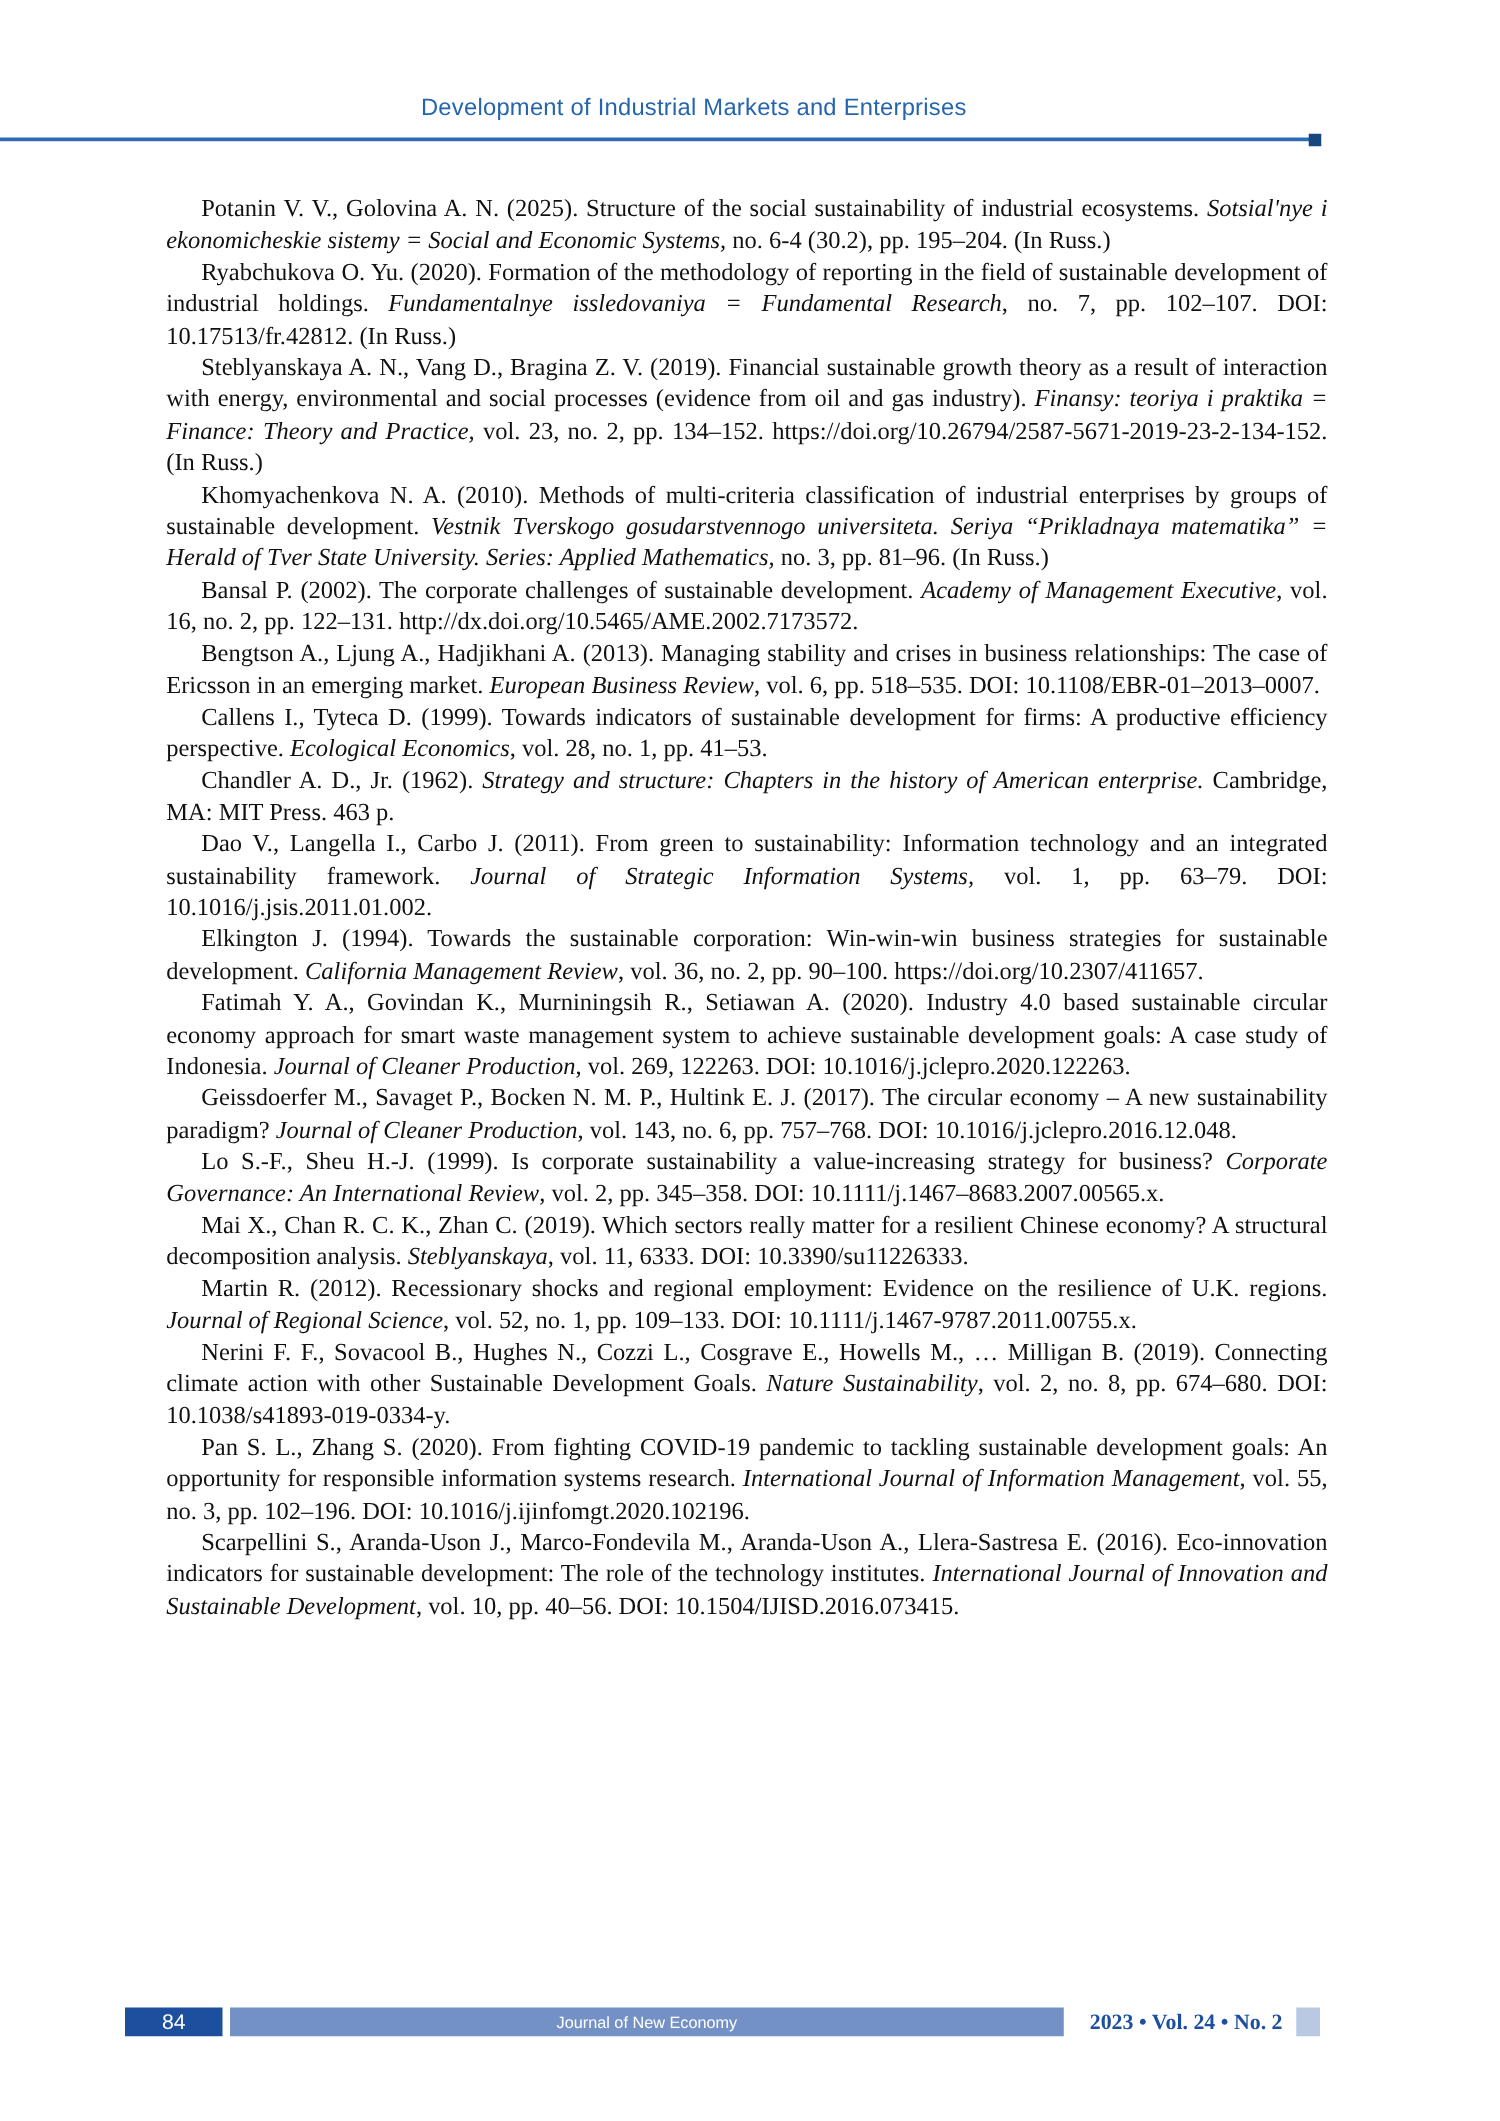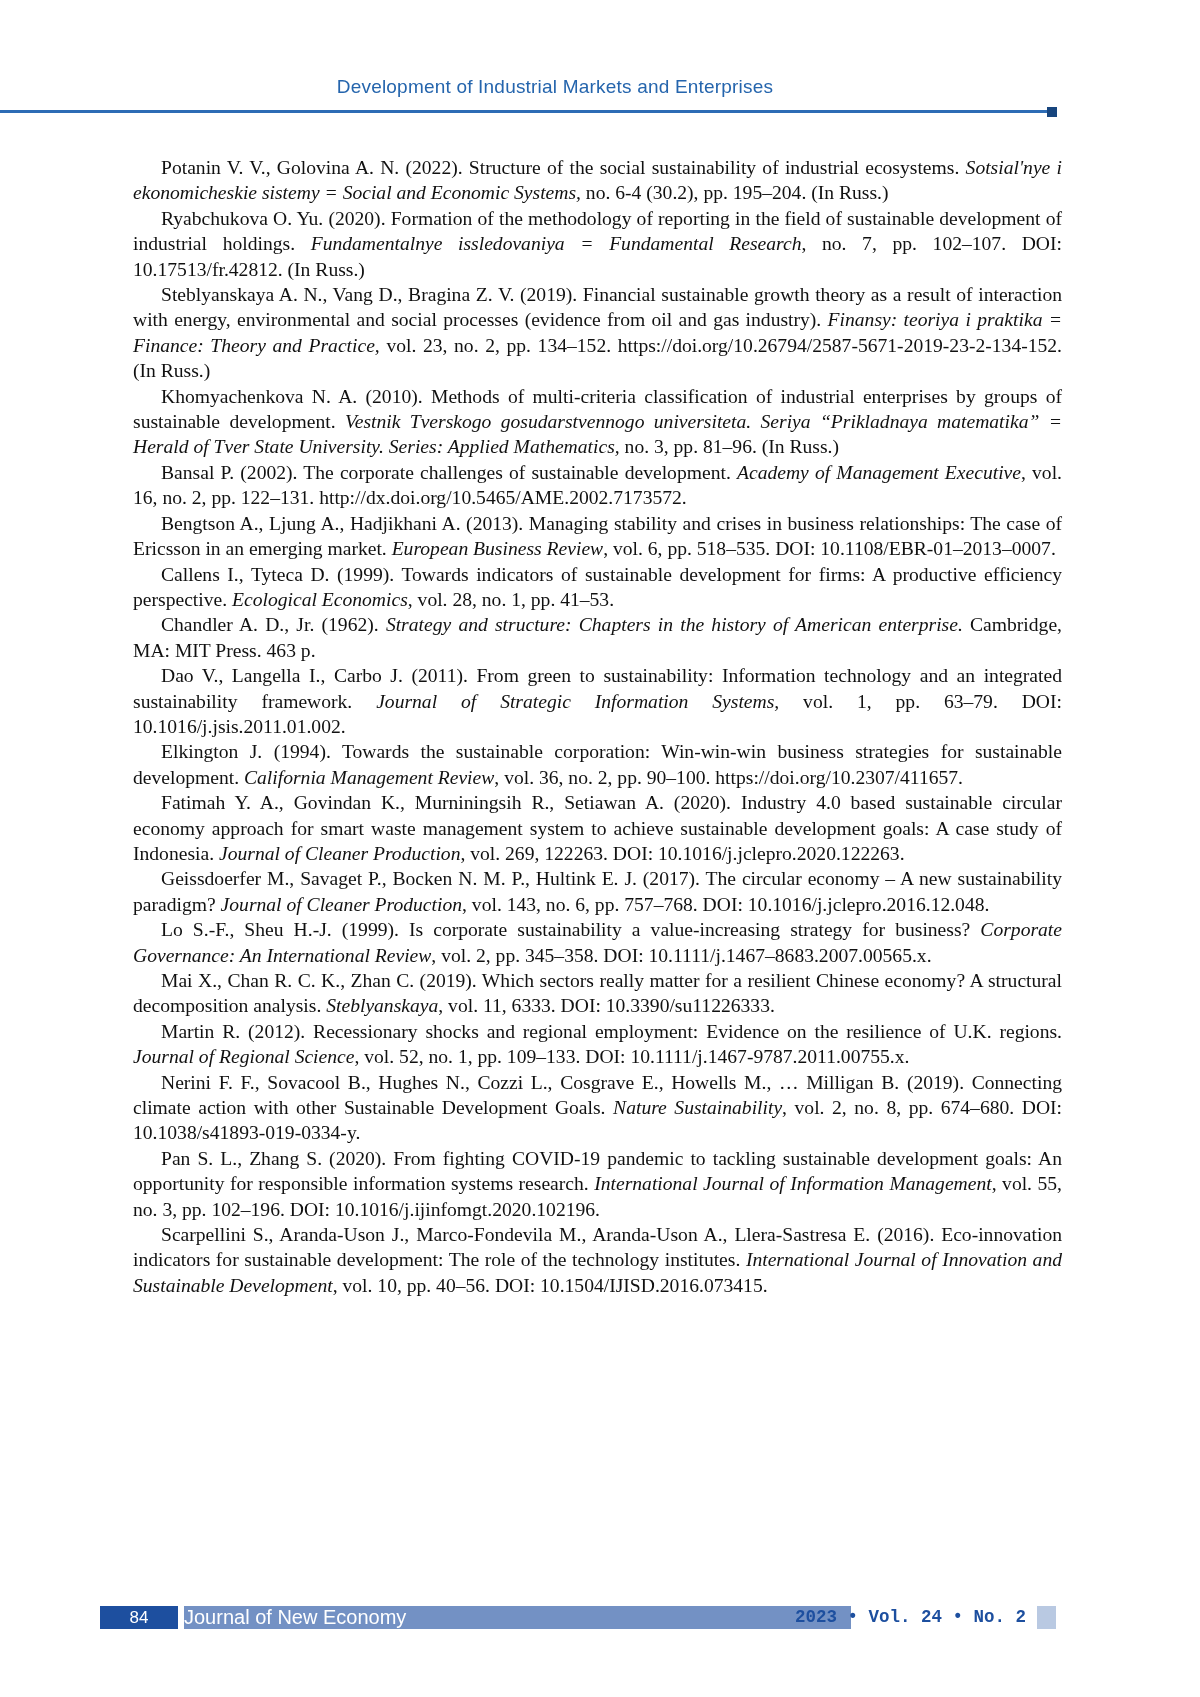--- a/index.html
+++ b/index.html
@@ -33,44 +33,44 @@
   .footer-pagenum {
     position:absolute; top:1606px; left:100px; width:78px; height:23px;
     background:var(--page-number-bg, #1d4f9f);
     color:#ffffff; font-family:"Liberation Sans", sans-serif;
     font-size:17px; line-height:23px; text-align:center;
   }
   .journal-bar {
     position:absolute; top:1606px; left:184px; width:667px; height:23px;
     background:var(--footer-bar-bg, #7391c4);
     color:#ffffff; font-family:"Liberation Sans", sans-serif;
-    font-size:20px; line-height:23px; 
+    font-size:13px; line-height:23px; text-align:center;
   }
   .issue-info {
     position:absolute; top:1606px; right:174px; height:23px;
     color:var(--footer-text-blue, #1d4f9f);
-    font-family:Liberation Mono, monospace;
+    font-family:Liberation Serif, serif;
     font-size:17.5px; line-height:23px; font-weight:600;
     white-space:nowrap;
   }
   .footer-square {
     position:absolute; top:1606px; left:1037px; width:19px; height:23px;
     background:var(--footer-square, #b9c9e2);
   }
 </style>
 </head>
 <body>
 
 <div class="running-head">Development of Industrial Markets and Enterprises</div>
 
 <div class="rule"></div>
 <div class="rule-square"></div>
 
 <div class="refs">
-    <p class="ref"><span>Potanin V. V., Golovina A. N. (2022). Structure of the social sustainability of industrial ecosystems. </span><i>Sotsial'nye i ekonomicheskie sistemy = Social and Economic Systems,</i><span> no. 6-4 (30.2), pp. 195–204. (In Russ.)</span></p>
+    <p class="ref"><span>Potanin V. V., Golovina A. N. (2025). Structure of the social sustainability of industrial ecosystems. </span><i>Sotsial'nye i ekonomicheskie sistemy = Social and Economic Systems,</i><span> no. 6-4 (30.2), pp. 195–204. (In Russ.)</span></p>
     <p class="ref"><span>Ryabchukova O. Yu. (2020). Formation of the methodology of reporting in the field of sustainable development of industrial holdings. </span><i>Fundamentalnye issledovaniya = Fundamental Research</i><span>, no. 7, pp. 102–107. DOI: 10.17513/fr.42812. (In Russ.)</span></p>
     <p class="ref"><span>Steblyanskaya A. N., Vang D., Bragina Z. V. (2019). Financial sustainable growth theory as a result of interaction with energy, environmental and social processes (evidence from oil and gas industry). </span><i>Finansy: teoriya i praktika = Finance: Theory and Practice,</i><span> vol. 23, no. 2, pp. 134–152. https://doi.org/10.26794/2587-5671-2019-23-2-134-152. (In Russ.)</span></p>
     <p class="ref"><span>Khomyachenkova N. A. (2010). Methods of multi-criteria classification of industrial enterprises by groups of sustainable development. </span><i>Vestnik Tverskogo gosudarstvennogo universiteta. Seriya “Prikladnaya matematika” = Herald of Tver State University. Series: Applied Mathematics,</i><span> no. 3, pp. 81–96. (In Russ.)</span></p>
     <p class="ref"><span>Bansal P. (2002). The corporate challenges of sustainable development. </span><i>Academy of Management Executive</i><span>, vol. 16, no. 2, pp. 122–131. http://dx.doi.org/10.5465/AME.2002.7173572.</span></p>
     <p class="ref"><span>Bengtson A., Ljung A., Hadjikhani A. (2013). Managing stability and crises in business relationships: The case of Ericsson in an emerging market. </span><i>European Business Review</i><span>, vol. 6, pp. 518–535. DOI: 10.1108/EBR-01–2013–0007.</span></p>
     <p class="ref"><span>Callens I., Tyteca D. (1999). Towards indicators of sustainable development for firms: A productive efficiency perspective. </span><i>Ecological Economics</i><span>, vol. 28, no. 1, pp. 41–53.</span></p>
     <p class="ref"><span>Chandler A. D., Jr. (1962). </span><i>Strategy and structure: Chapters in the history of American enterprise.</i><span> Cambridge, MA: MIT Press. 463 p.</span></p>
     <p class="ref"><span>Dao V., Langella I., Carbo J. (2011). From green to sustainability: Information technology and an integrated sustainability framework. </span><i>Journal of Strategic Information Systems,</i><span> vol. 1, pp. 63–79. DOI: 10.1016/j.jsis.2011.01.002.</span></p>
     <p class="ref"><span>Elkington J. (1994). Towards the sustainable corporation: Win-win-win business strategies for sustainable development. </span><i>California Management Review</i><span>, vol. 36, no. 2, pp. 90–100. https://doi.org/10.2307/411657.</span></p>
     <p class="ref"><span>Fatimah Y. A., Govindan K., Murniningsih R., Setiawan A. (2020). Industry 4.0 based sustainable circular economy approach for smart waste management system to achieve sustainable development goals: A case study of Indonesia. </span><i>Journal of Cleaner Production</i><span>, vol. 269, 122263. DOI: 10.1016/j.jclepro.2020.122263.</span></p>

